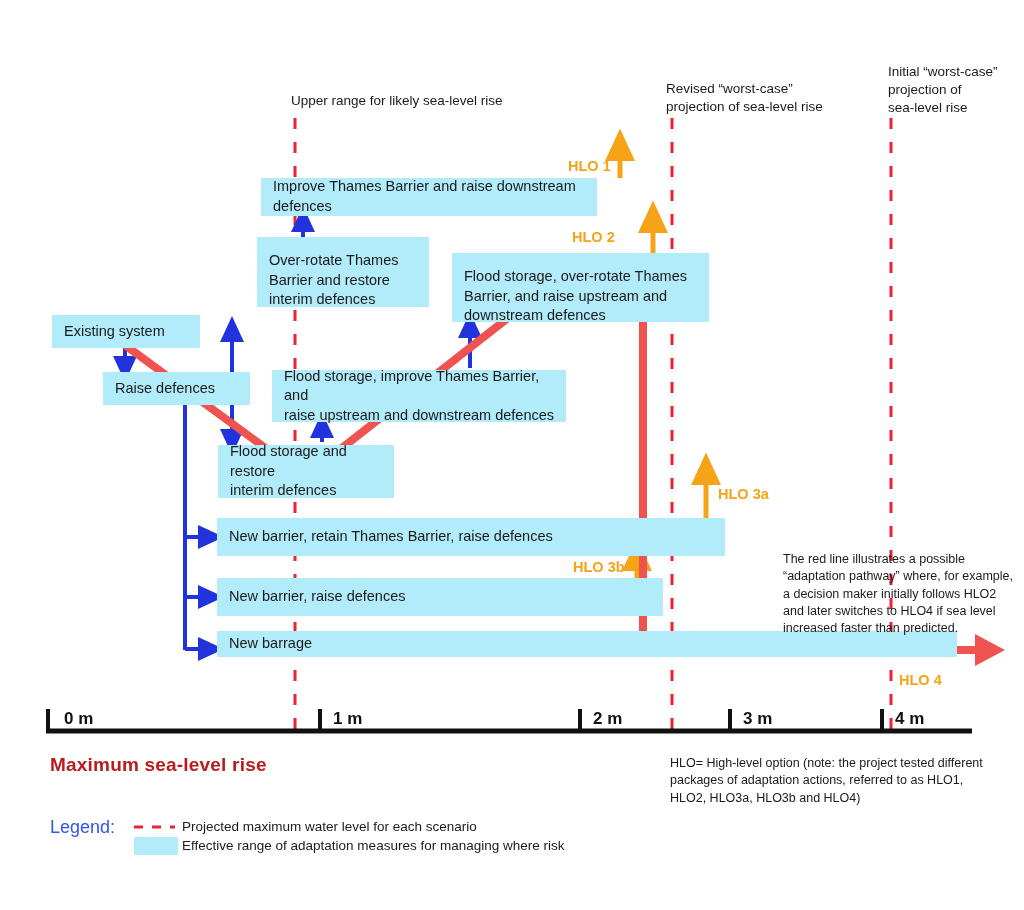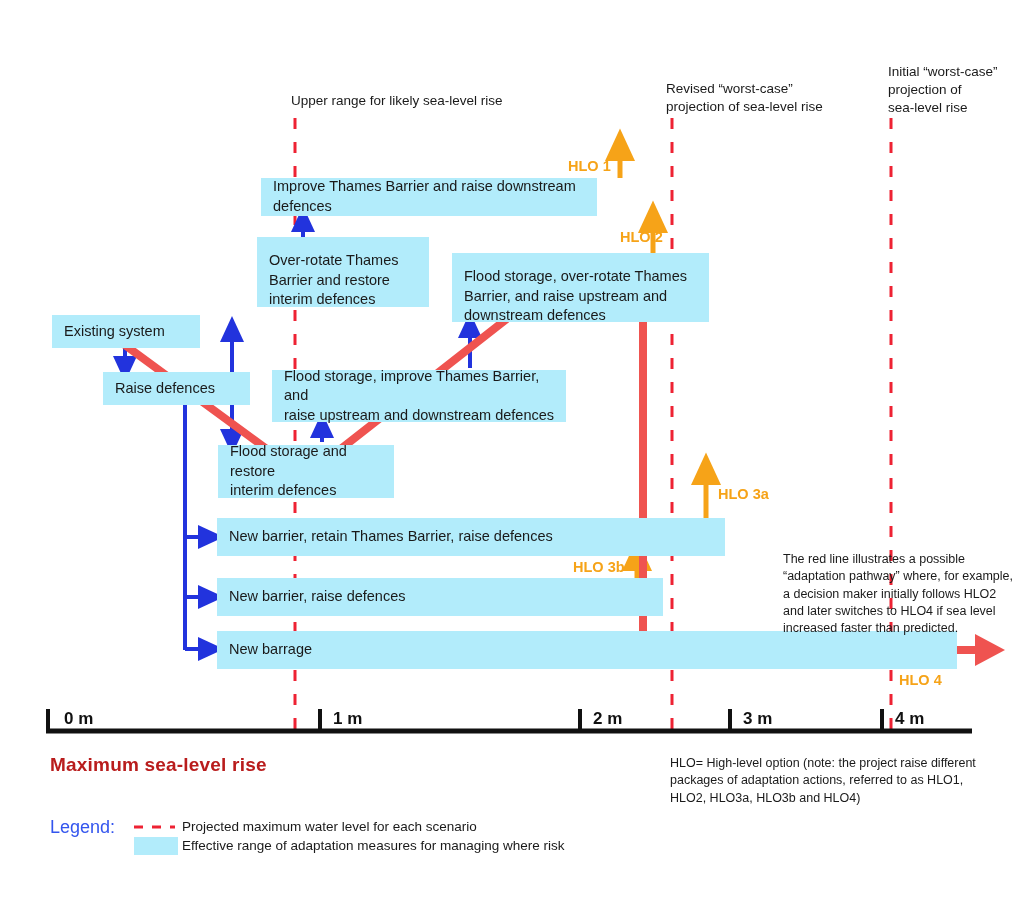--- a/index.html
+++ b/index.html
@@ -114,43 +114,43 @@
   <div class="box" style="left:272px;top:370px;width:294px;height:52px;white-space:pre-line;">Flood storage, improve Thames Barrier, and
 raise upstream and downstream defences</div>
 
   <div class="box" style="left:218px;top:445px;width:176px;height:53px;white-space:pre-line;">Flood storage and restore
 interim defences</div>
 
   <div class="box" style="left:217px;top:518px;width:508px;height:38px;">New barrier, retain Thames Barrier, raise defences</div>
 
   <div class="box" style="left:217px;top:578px;width:446px;height:38px;">New barrier, raise defences</div>
 
-  <div class="box" style="left:217px;top:631px;width:740px;height:38px;">New barrage</div>
+  <div class="box" style="left:217px;top:631px;width:740px;height:26px;">New barrage</div>
 
   <div class="hlo" style="left:568px;top:158px;">HLO 1</div>
-  <div class="hlo" style="left:620px;top:229px;">HLO 2</div>
+  <div class="hlo" style="left:572px;top:229px;">HLO 2</div>
   <div class="hlo" style="left:718px;top:486px;">HLO 3a</div>
   <div class="hlo" style="left:573px;top:559px;">HLO 3b</div>
   <div class="hlo" style="left:899px;top:672px;">HLO 4</div>
 
   <div class="note" style="left:783px;top:551px;width:240px;white-space:pre-line;">The red line illustrates a possible
 “adaptation pathway” where, for example,
 a decision maker initially follows HLO2
 and later switches to HLO4 if sea level
 increased faster than predicted.</div>
 
   <div class="axis-label" style="left:64px;top:709px;">0 m</div>
   <div class="axis-label" style="left:333px;top:709px;">1 m</div>
   <div class="axis-label" style="left:593px;top:709px;">2 m</div>
   <div class="axis-label" style="left:743px;top:709px;">3 m</div>
   <div class="axis-label" style="left:895px;top:709px;">4 m</div>
 
   <div class="title" style="left:50px;top:754px;">Maximum sea-level rise</div>
 
-  <div class="note" style="left:670px;top:755px;width:330px;white-space:pre-line;">HLO= High-level option (note: the project raise different
+  <div class="note" style="left:670px;top:755px;width:330px;white-space:pre-line;">HLO= High-level option (note: the project tested different
 packages of adaptation actions, referred to as HLO1,
 HLO2, HLO3a, HLO3b and HLO4)</div>
 
   <div class="legend-title" style="left:50px;top:817px;">Legend:</div>
   <div class="legend-text" style="left:182px;top:819px;">Projected maximum water level for each scenario</div>
   <div class="swatch" style="left:134px;top:837px;width:44px;height:18px;"></div>
   <div class="legend-text" style="left:182px;top:838px;">Effective range of adaptation measures for managing where risk</div>
 
 </div>
 

